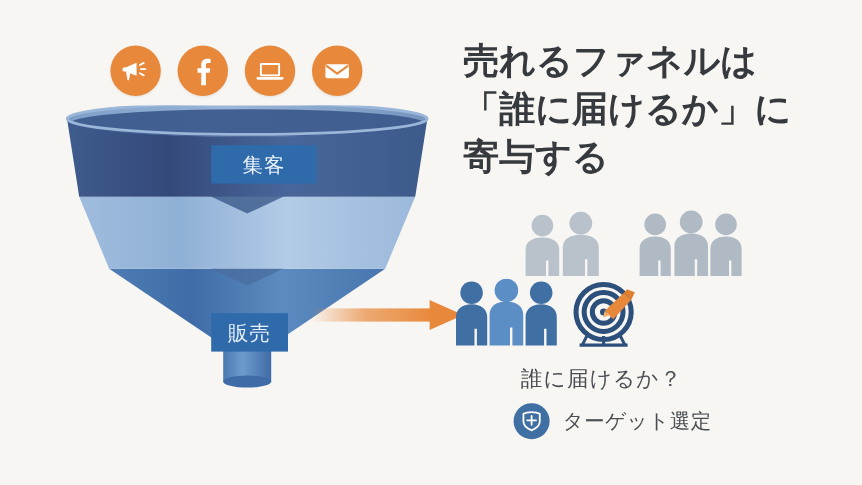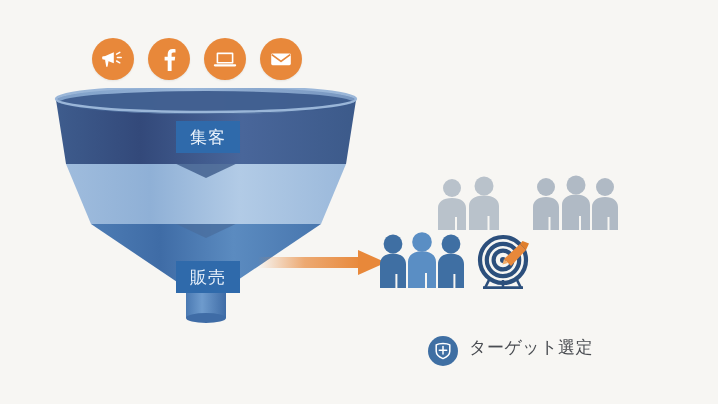--- a/index.html
+++ b/index.html
@@ -25,21 +25,21 @@
   
   .funnel-wrap{position:absolute;left:50px;top:88px;width:312px;height:240px;}
   .funnel-wrap svg{display:block;}
 
   .stage-box{
     position:absolute;
     display:flex;align-items:center;justify-content:center;
     font-size:17px;letter-spacing:1px;
     font-family:"DejaVu Sans","Liberation Sans",sans-serif;
   }
-  .sb-1{left:176px;top:121px;width:64px;height:32px;background:#2f6aab;color:#eaf2fb;}
+  .sb-1{left:176px;top:121px;width:88px;height:32px;background:#2f6aab;color:#eaf2fb;}
   .sb-2{left:176px;top:181px;width:64px;height:32px;background:#bcd6ef;color:#ffffff;}
   .sb-3{left:176px;top:241px;width:64px;height:32px;background:#2f6aab;color:#eaf2fb;margin-top:20px;}
 
   
   .arrow{position:absolute;left:258px;top:246px;width:130px;height:34px;}
 
   
   .people{position:absolute;}
   .grey-a{left:432px;top:176px;}
   .grey-b{left:530px;top:174px;}
@@ -57,21 +57,21 @@
     white-space:pre-line;
   }
 
   
   .caption{
     position:absolute;left:434px;top:304px;
     color:#4a4d52;
     font-family:"DejaVu Sans","Liberation Sans",sans-serif;
     font-size:18px;letter-spacing:1px;
   }
-  .badge-row{position:absolute;left:428px;top:336px;display:flex;gap:11px;}
+  .badge-row{position:absolute;left:428px;top:336px;display:flex;align-items:center;gap:11px;}
   .badge{width:30px;height:30px;border-radius:50%;background:#3f6fa3;display:flex;align-items:center;justify-content:center;}
   .badge-label{
     color:#4a4d52;
     font-family:"DejaVu Sans","Liberation Sans",sans-serif;
     font-size:17px;letter-spacing:.5px;
   }
 </style>
 </head>
 <body>
 
@@ -250,21 +250,25 @@
       <circle cx="31" cy="30" r="9.4" fill="none" stroke="#2c4f7c" stroke-width="4.2"></circle>
       <circle cx="31" cy="30" r="3" fill="#2c4f7c"></circle>
       <g>
         <path d="M32 29 L48 14 L54 20 L39 36 Z" fill="#e8883a"></path>
         <path d="M32 29 L36 33 L30.4 34.4 Z" fill="#f2ae6d"></path>
         <path d="M48 14 L54 20 L57 13.5 L50.5 11 Z" fill="#e07f2c"></path>
       </g>
     </svg>
   </div>
 
-
+  <div class="headline">売れるファネルは
+「誰に届けるか」に
+寄与する</div>
+
+  <div class="caption">誰に届けるか？</div>
 
   <div class="badge-row">
     <div class="badge">
       <svg width="20" height="20" viewBox="0 0 20 20">
         <path d="M10 2.4 C7 2.4 4.2 3.2 3.2 3.8 v6.4 c0 3.6 4 6.2 6.8 7.4 c2.8-1.2 6.8-3.8 6.8-7.4 V3.8 C15.8 3.2 13 2.4 10 2.4 Z" fill="none" stroke="#ffffff" stroke-width="1.5" stroke-linejoin="round"></path>
         <line x1="10" y1="5.6" x2="10" y2="13" stroke="#ffffff" stroke-width="1.5" stroke-linecap="round"></line>
         <line x1="6.3" y1="9.3" x2="13.7" y2="9.3" stroke="#ffffff" stroke-width="1.5" stroke-linecap="round"></line>
       </svg>
     </div>
     <div class="badge-label">ターゲット選定</div>

